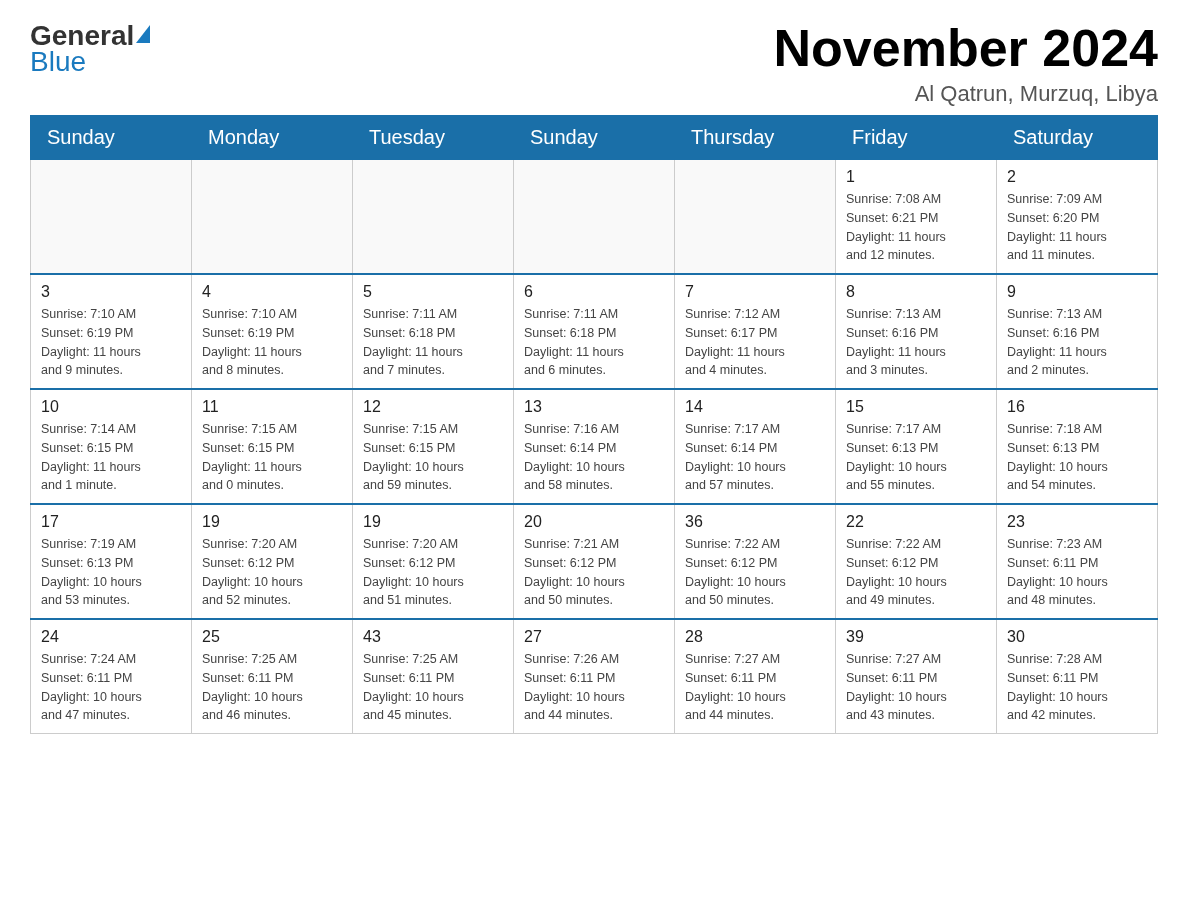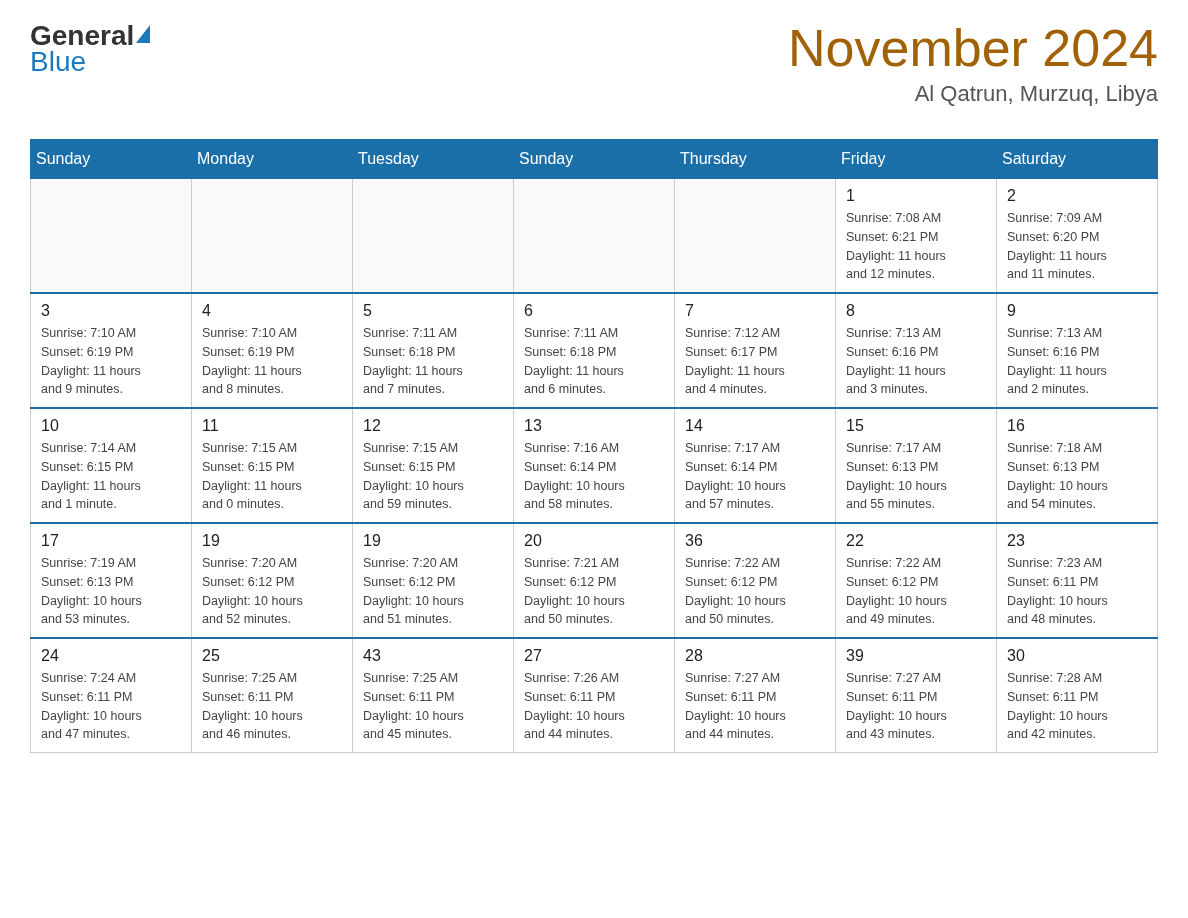--- a/index.html
+++ b/index.html
@@ -7,21 +7,21 @@
       font-family: Arial, sans-serif;
       background: #fff;
       padding: 20px 30px;
       width: 1188px;
       min-height: 918px;
     }
     .header {
       display: flex;
       justify-content: space-between;
       align-items: flex-start;
-      margin-bottom: 32px;
+      margin-bottom: 8px;
     }
     .logo {
       display: flex;
       align-items: flex-end;
       gap: 0;
     }
     .logo-general {
       font-size: 28px;
       font-weight: bold;
       color: #333;
@@ -46,39 +46,39 @@
       font-size: 28px;
       font-weight: normal;
       color: #1a7abf;
       margin-top: -6px;
     }
     .title-section {
       text-align: right;
     }
     .month-title {
       font-size: 52px;
-      font-weight: normal;
-      color: #a16207;
+      font-weight: bold;
+      color: #000000;
       line-height: 1.1;
     }
     .location {
       font-size: 22px;
       color: #555;
       margin-top: 4px;
     }
     .calendar {
       width: 100%;
       border-collapse: collapse;
     }
     .calendar th {
       background: #1a6fa8;
       color: #fff;
-      padding: 10px 5px;
+      padding: 10px 16px;
       text-align: left;
-      font-size: 16px;
+      font-size: 20px;
       font-weight: normal;
       border: 1px solid #1a6fa8;
     }
     .calendar td {
       border: 1px solid #ccc;
       vertical-align: top;
       padding: 8px 10px;
       width: calc(100% / 7);
       min-height: 100px;
       font-size: 13px;

